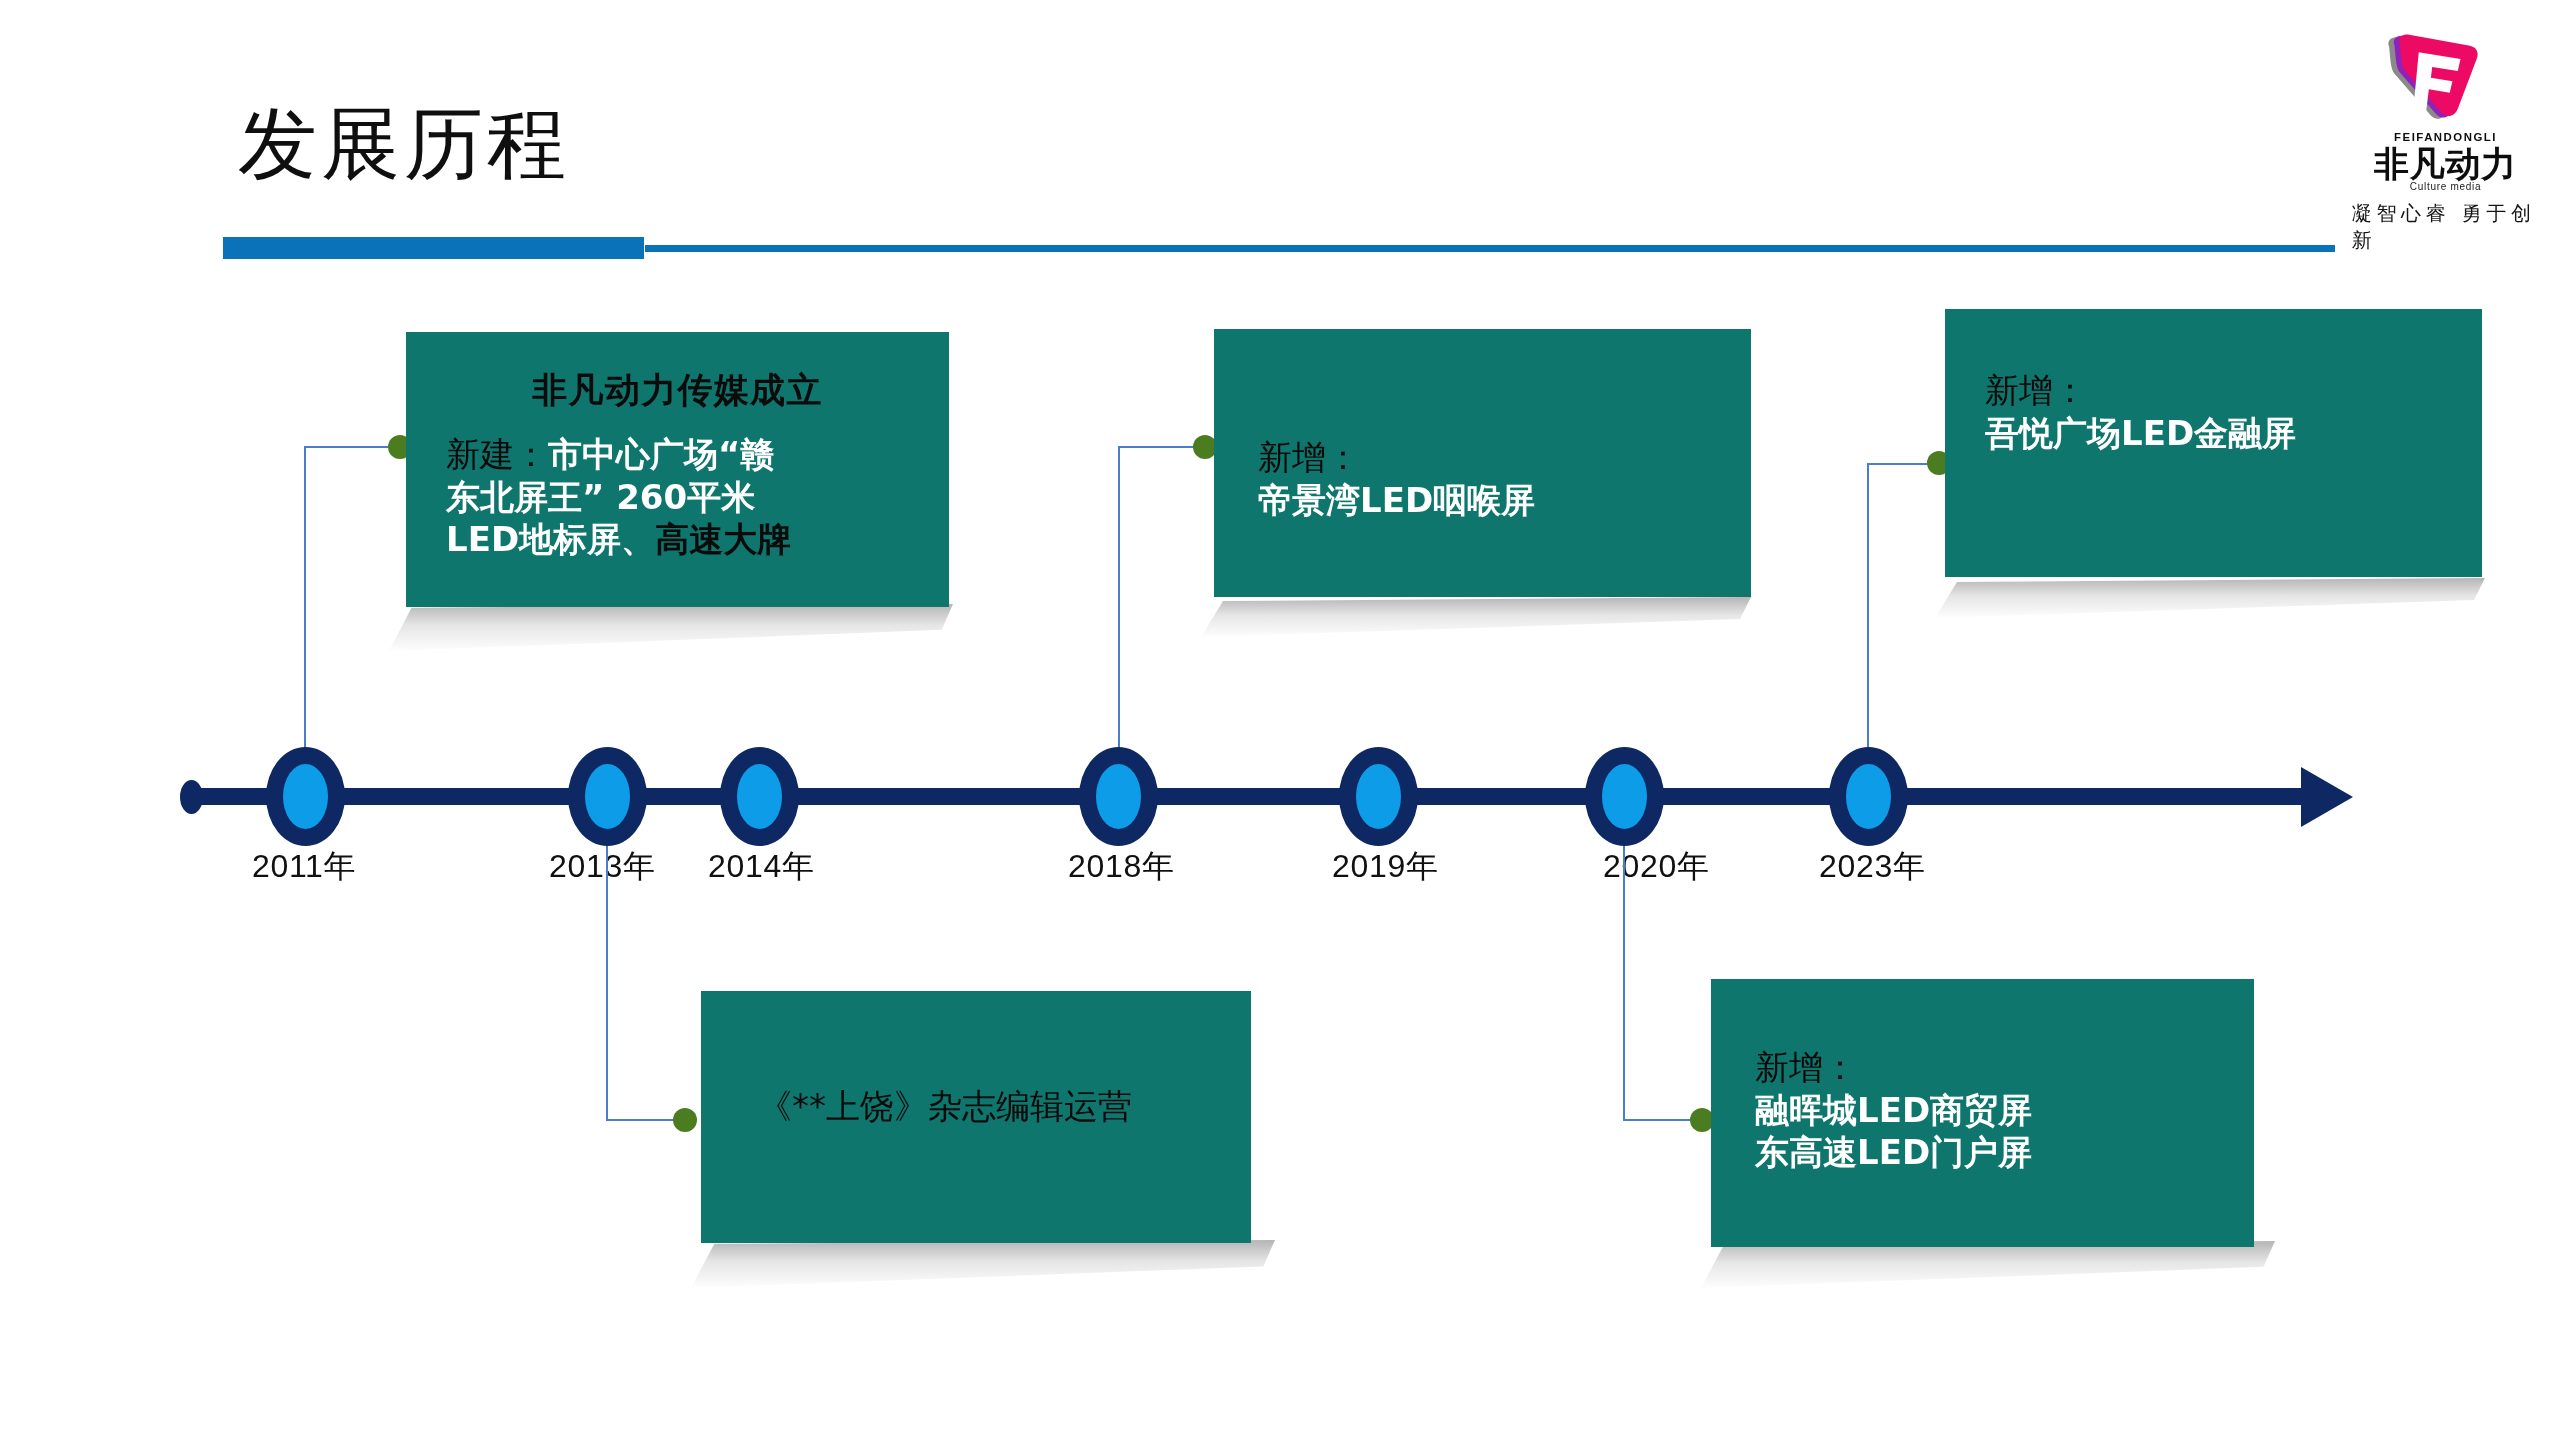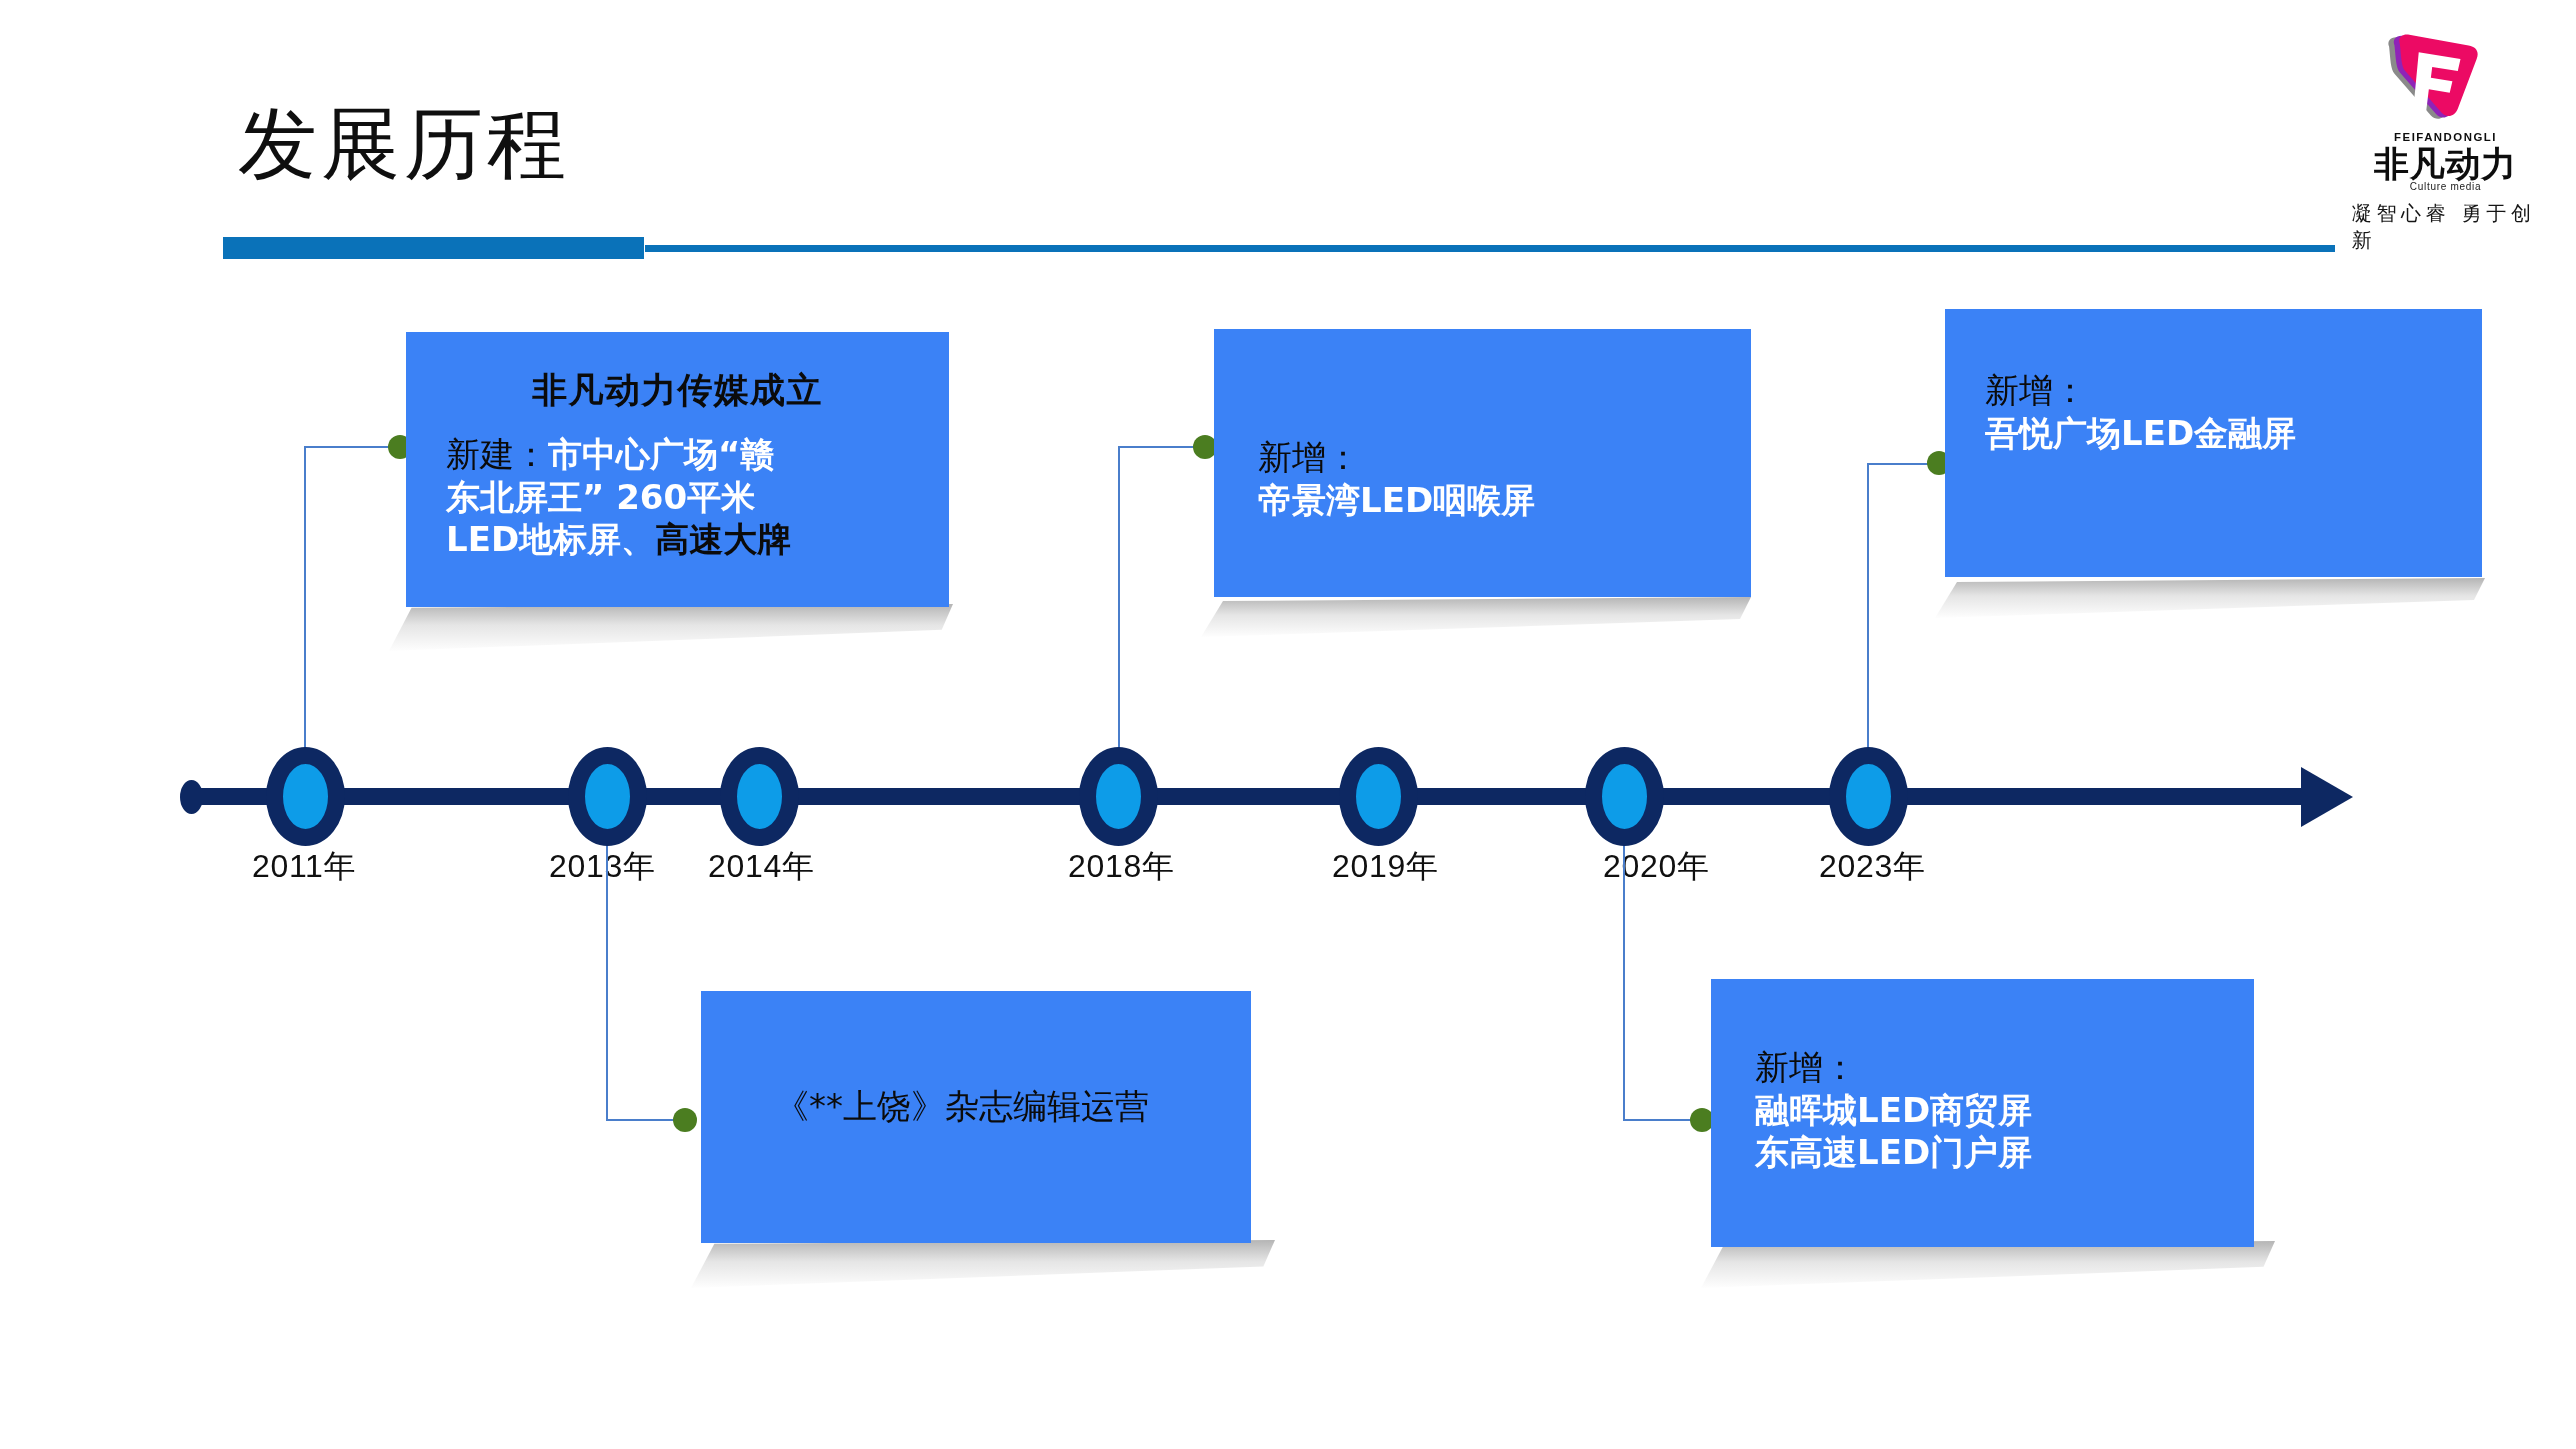--- a/index.html
+++ b/index.html
@@ -171,21 +171,21 @@
     width: 24px;
     height: 24px;
     border-radius: 50%;
     background: #4b7d20;
     z-index: 5;
   }
 
   
   .card {
     position: absolute;
-    background: #3b82f6;
+    background: #0f766e;
     z-index: 3;
     box-sizing: border-box;
   }
   .card-shadow {
     position: absolute;
     z-index: 1;
     background: linear-gradient(180deg, rgba(120,120,120,0.55) 0%, rgba(170,170,170,0.30) 45%, rgba(230,230,230,0.05) 100%);
   }
   .card-title {
     font-size: 35px;
@@ -295,21 +295,21 @@
 <div class="card-shadow" style="left:1935px; top:578px; width:550px; height:40px; clip-path: polygon(0% 100%, 4% 10%, 100% 0%, 98% 55%);"></div>
 <div class="card" style="left:1945px; top:309px; width:537px; height:268px;">
   <div class="card-body" style="margin-top:60px; padding-left:40px;">
     <div><span class="t-black">新增：</span></div>
     <div><span class="t-white">吾悦广场LED金融屏</span></div>
   </div>
 </div>
 
 <div class="card-shadow" style="left:691px; top:1240px; width:584px; height:48px; clip-path: polygon(0% 100%, 4% 8%, 100% 0%, 98% 55%);"></div>
 <div class="card" style="left:701px; top:991px; width:550px; height:252px;">
-  <div class="card-body" style="margin-top:94px; padding-left:74px;">
+  <div class="card-body" style="margin-top:94px; padding-left:57px;">
     <div><span class="t-black">《**上饶》杂志编辑运营</span></div>
   </div>
 </div>
 
 <div class="card-shadow" style="left:1701px; top:1241px; width:574px; height:47px; clip-path: polygon(0% 100%, 4% 8%, 100% 0%, 98% 55%);"></div>
 <div class="card" style="left:1711px; top:979px; width:543px; height:268px;">
   <div class="card-body" style="margin-top:67px; padding-left:44px;">
     <div><span class="t-black">新增：</span></div>
     <div><span class="t-white">融晖城LED商贸屏</span></div>
     <div><span class="t-white">东高速LED门户屏</span></div>

